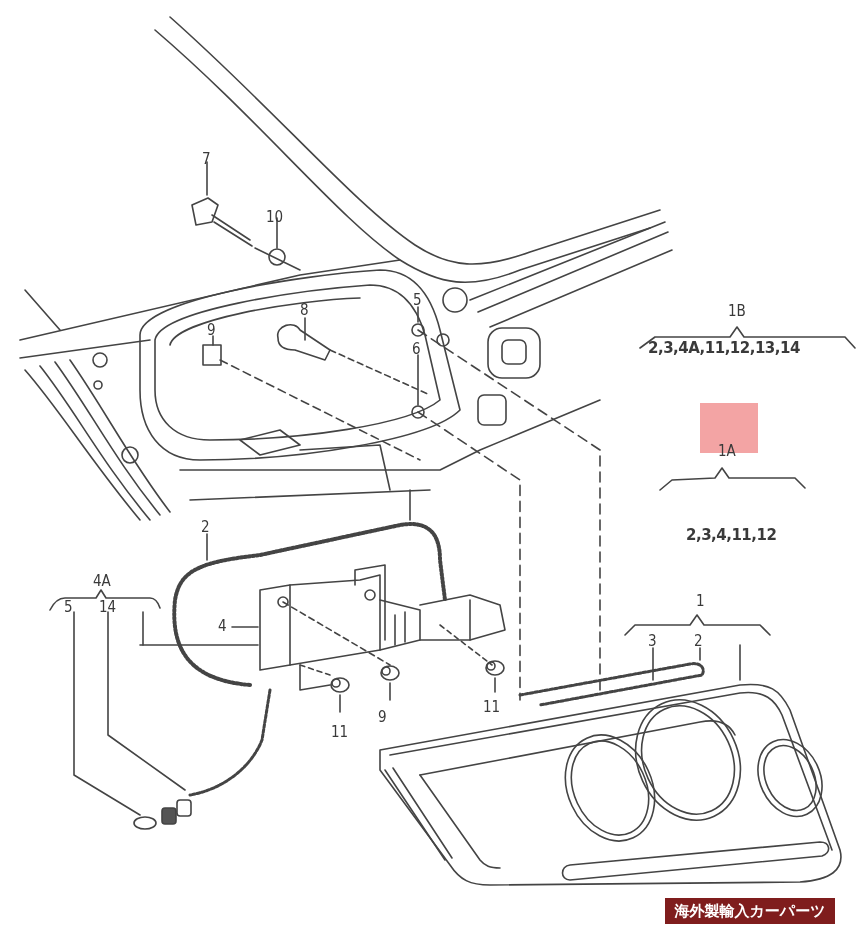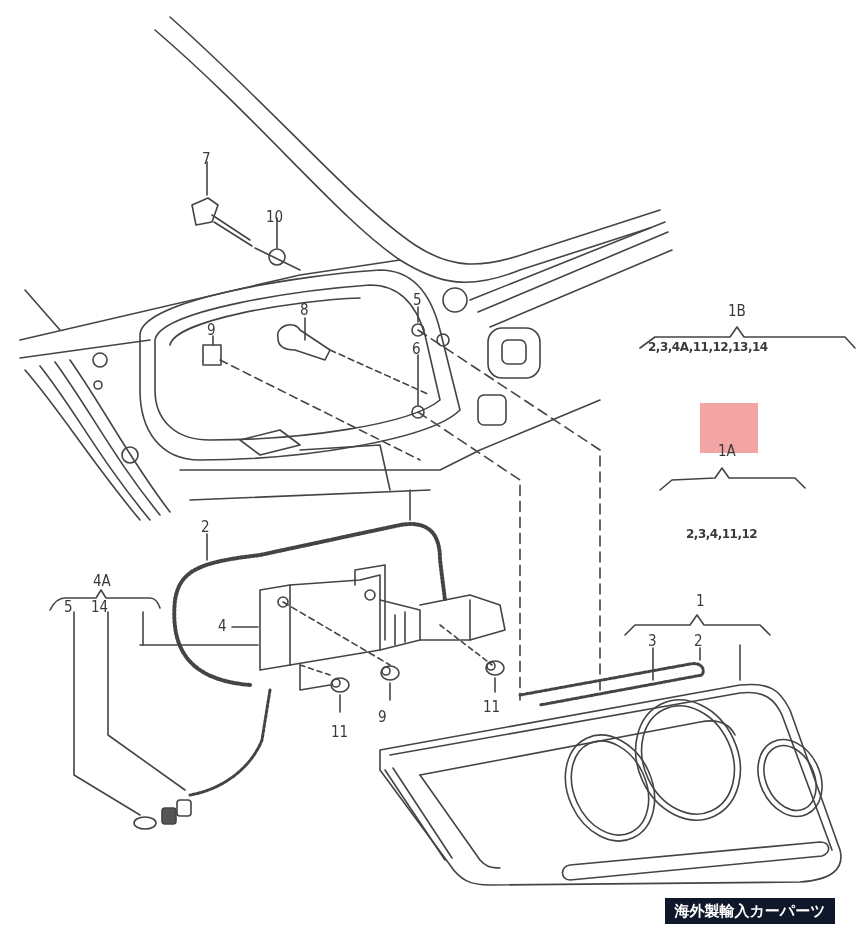--- a/index.html
+++ b/index.html
@@ -1,21 +1,21 @@
 <!DOCTYPE html>
 <html><head>
 <meta charset="utf-8">
 <style>
   html, body { margin: 0; padding: 0; background: #ffffff; }
   body { width: 867px; height: 928px; position: relative; overflow: hidden; font-family: "DejaVu Sans", sans-serif; }
   #diagram { position: absolute; left: 0; top: 0; width: 867px; height: 928px; }
   .lbl { position: absolute; font-family: "DejaVu Sans Condensed", "DejaVu Sans", sans-serif; font-size: 15px; color: #3a3a3a; line-height: 1; white-space: nowrap; }
-  .grp { position: absolute; font-family: "DejaVu Sans", sans-serif; font-size: 12px; color: #3a3a3a; line-height: 1; white-space: nowrap; font-weight: bold; letter-spacing: -0.5px; }
+  .grp { position: absolute; font-family: "DejaVu Sans", sans-serif; font-size: 15px; color: #3a3a3a; line-height: 1; white-space: nowrap; font-weight: bold; letter-spacing: -0.5px; }
   .hl { position: absolute; left: 700px; top: 403px; width: 58px; height: 50px; background: #f29a9a; opacity: 0.9; }
-  .badge { position: absolute; left: 665px; top: 898px; width: 170px; height: 26px; background: #0f172a; color: #ffffff; font-size: 15px; font-weight: bold; display: flex; align-items: center; justify-content: center; font-family: "DejaVu Sans", sans-serif; }
+  .badge { position: absolute; left: 665px; top: 898px; width: 170px; height: 26px; background: #7f1d1d; color: #ffffff; font-size: 15px; font-weight: bold; display: flex; align-items: center; justify-content: center; font-family: "DejaVu Sans", sans-serif; }
 </style>
 </head>
 <body>
 
 <svg id="diagram" viewBox="0 0 867 928" xmlns="http://www.w3.org/2000/svg">
   <g fill="none" stroke="#444" stroke-width="1.6" stroke-linecap="round" stroke-linejoin="round">
 
     <g>
       <path d="M155 30 C 260 120, 340 220, 400 260 C 440 285, 470 290, 520 270 L 650 228"></path>
       <path d="M170 17 C 275 110, 355 205, 415 245 C 450 268, 480 270, 530 252 L 660 210"></path>
@@ -177,21 +177,21 @@
 <div class="lbl" style="left:300px;top:303px;">8</div>
 <div class="lbl" style="left:207px;top:323px;">9</div>
 <div class="lbl" style="left:413px;top:293px;">5</div>
 <div class="lbl" style="left:412px;top:342px;">6</div>
 <div class="lbl" style="left:201px;top:520px;">2</div>
 <div class="lbl" style="left:218px;top:619px;">4</div>
 <div class="lbl" style="left:378px;top:710px;">9</div>
 <div class="lbl" style="left:331px;top:725px;">11</div>
 <div class="lbl" style="left:483px;top:700px;">11</div>
 <div class="lbl" style="left:64px;top:600px;">5</div>
-<div class="lbl" style="left:91px;top:600px;">14</div>
+<div class="lbl" style="left:99px;top:600px;">14</div>
 <div class="lbl" style="left:648px;top:634px;">3</div>
 <div class="lbl" style="left:694px;top:634px;">2</div>
 <div class="lbl" style="left:696px;top:594px;">1</div>
 
 <div class="lbl" style="left:728px;top:304px;text-align:center;">1B</div>
 <div class="grp" style="left:648px;top:341px;">2,3,4A,11,12,13,14</div>
 <div class="lbl" style="left:718px;top:432px;margin-top:12px;">1A</div>
 <div class="grp" style="left:686px;top:483px;margin-top:45px;">2,3,4,11,12</div>
 <div class="lbl" style="left:93px;top:574px;">4A</div>
 

